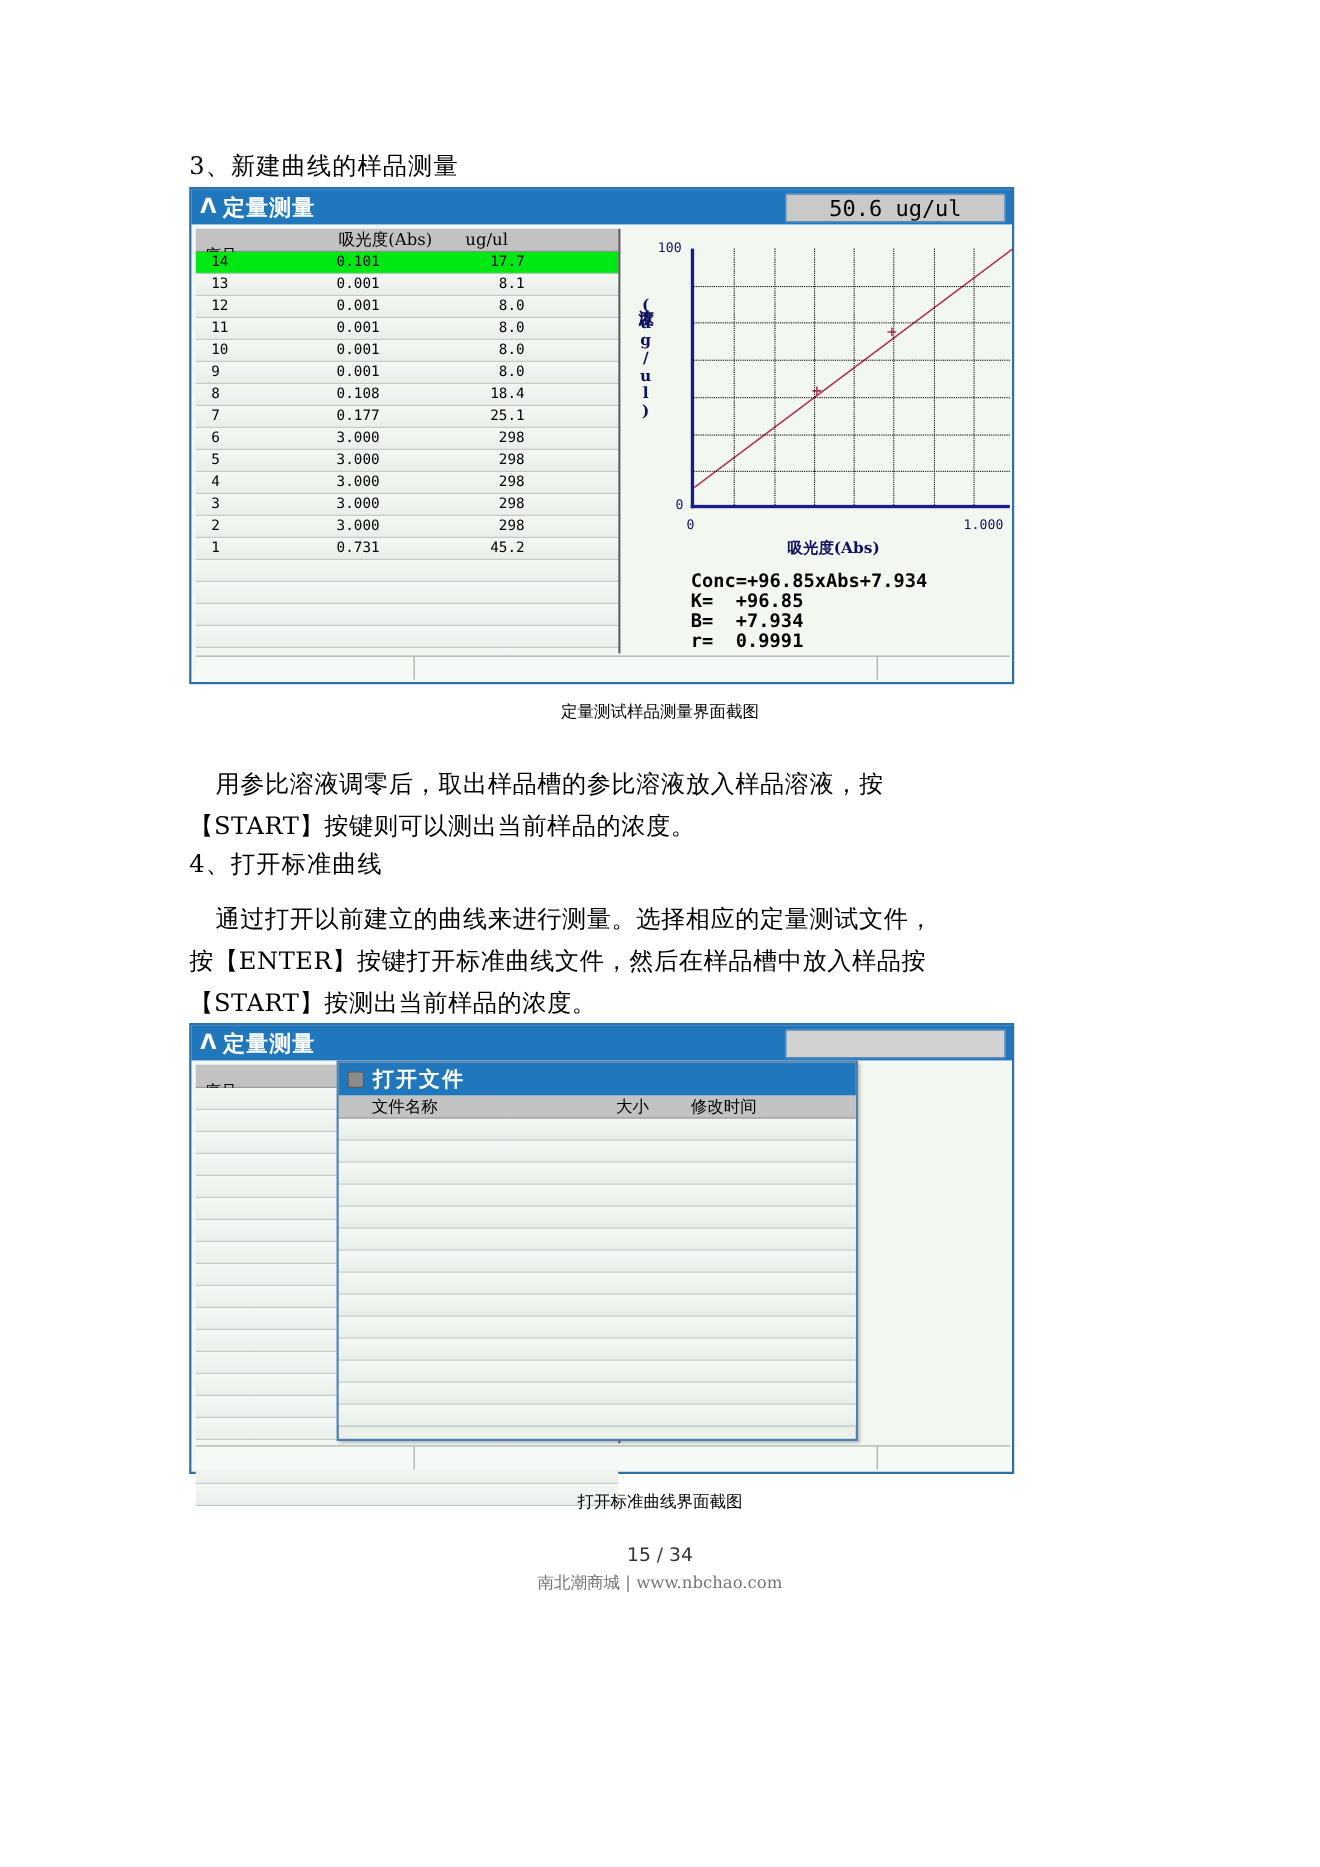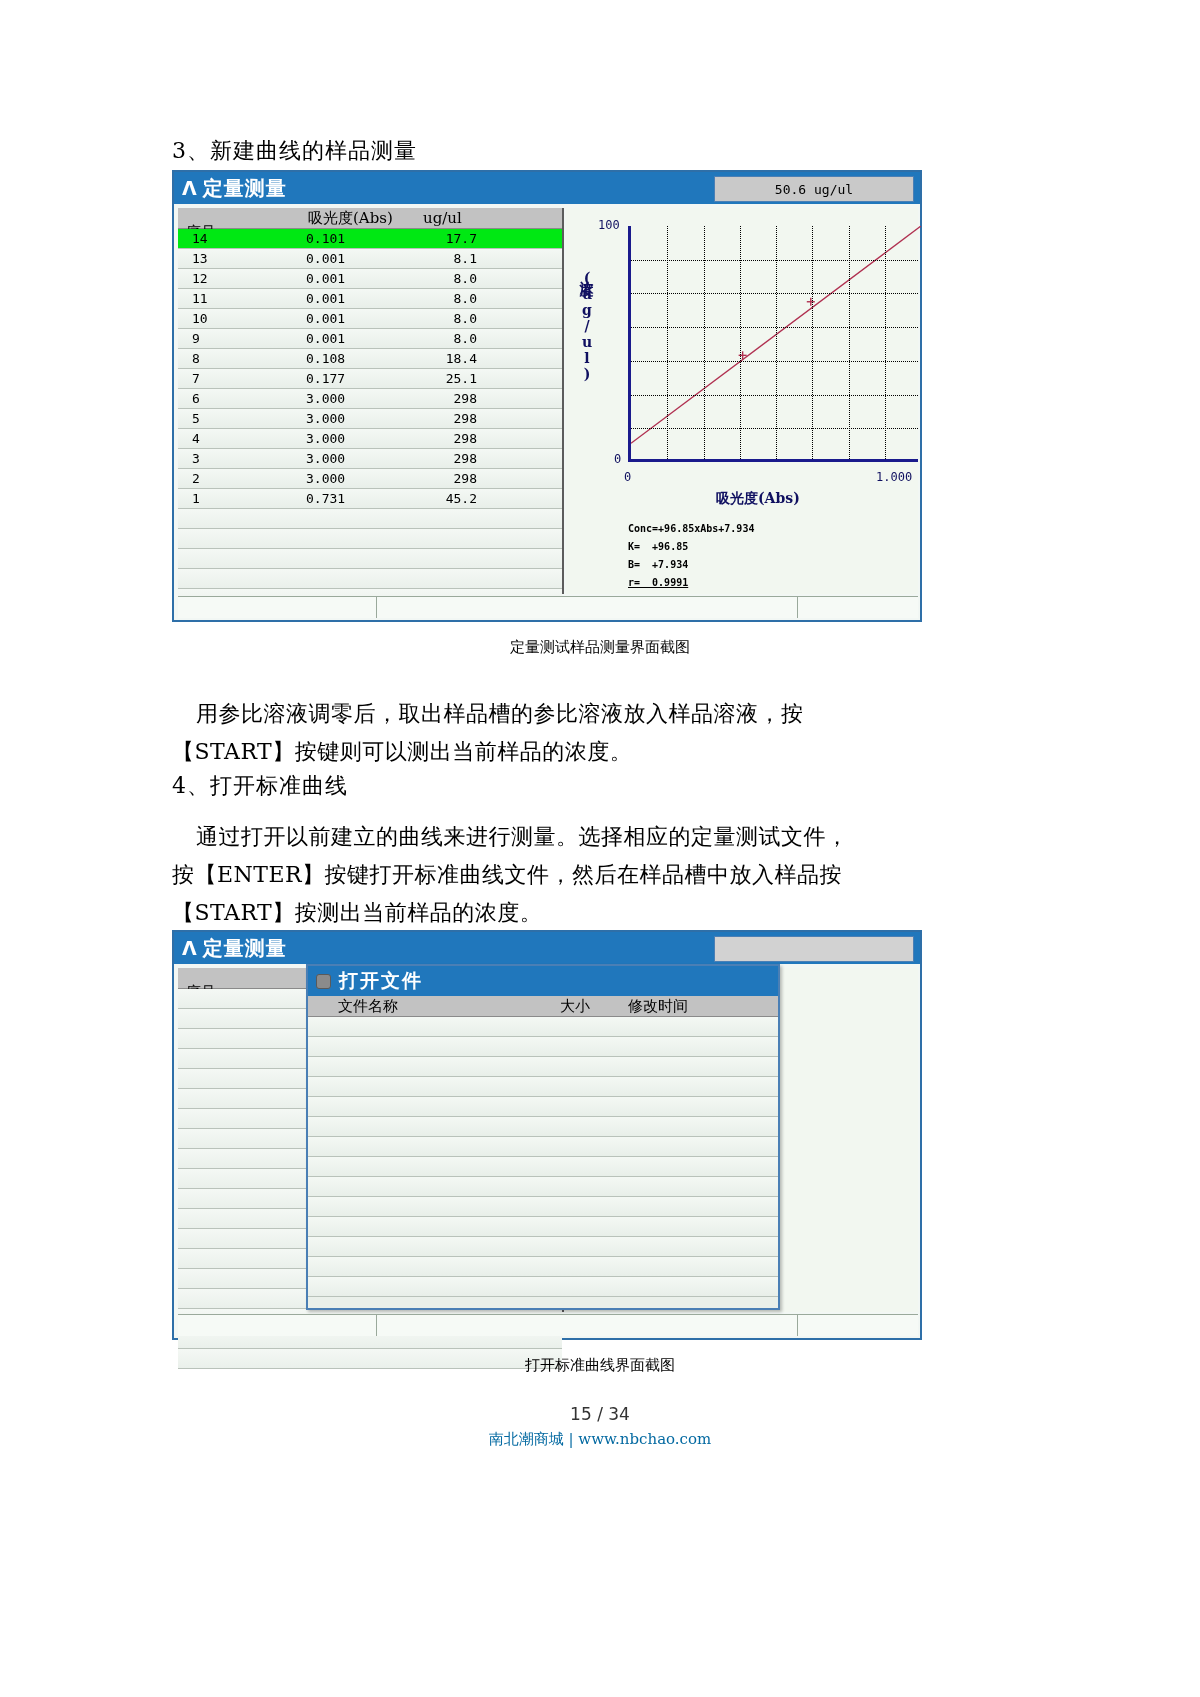--- a/index.html
+++ b/index.html
@@ -55,21 +55,21 @@
   .lambda {
     color:#fff; font-size:19px; font-family:"DejaVu Sans", sans-serif;
     font-weight:bold; line-height:1;
   }
   .readout {
     position:absolute; right:6px; top:4px;
     width:200px; height:26px;
     background:#c9c9c9; border:1px solid #4a7fb5;
     display:flex; align-items:center; justify-content:center;
     font-family:"DejaVu Sans Mono", monospace;
-    font-size:13px; color:#000;
+    font-size:20px; color:#000;
   }
   .readout.empty { background:#d2d2d2; }
 
   
   .tbl-wrap {
     position:absolute; left:4px; top:36px;
     width:386px; bottom:26px;
     background:#eef3ef;
     border-right:2px solid #5c5c5c;
   }
@@ -122,21 +122,21 @@
     font-size:14px; color:#101060; font-weight:bold;
   }
   .ax-title.vert {
     writing-mode:vertical-rl;
     text-orientation:upright;
     letter-spacing:0px;
   }
   .eqn {
     position:absolute;
     font-family:"DejaVu Sans Mono", monospace;
-    font-size:10px; font-weight:bold; color:#000;
+    font-size:17px; font-weight:bold; color:#000;
     line-height:18px; white-space:pre;
   }
   .shot-foot {
     position:absolute; left:4px; right:2px; bottom:2px; height:22px;
     background:#f6faf6; border-top:1px solid #9aa99b;
   }
   .shot-foot .divL { position:absolute; left:198px; top:0; bottom:0; border-left:1px solid #9aa99b; }
   .shot-foot .divR { position:absolute; right:120px; top:0; bottom:0; border-left:1px solid #9aa99b; }
 
   
@@ -177,21 +177,21 @@
   .dlg-row .f1 { position:absolute; left:252px; top:1px; }
   .dlg-row .f2 { position:absolute; left:320px; top:1px; }
 
   
   .pg-num {
     position:absolute; width:100%; left:0; text-align:center;
     font-family:"DejaVu Sans", sans-serif; font-size:17px; color:#333;
   }
   .pg-site {
     position:absolute; width:100%; left:0; text-align:center;
-    font-family:"DejaVu Serif", serif; font-size:15px; color:#0369a1;
+    font-family:"DejaVu Serif", serif; font-size:15px; color:#737373;
   }
 </style>
 </head>
 <body>
 
 <div class="page">
 
   <div class="doc-head">3、新建曲线的样品测量</div>
 
   <div class="shot" id="shot1" style="left:172px; top:170px; width:750px; height:452px;">
@@ -314,21 +314,21 @@
           <div class="grid-h" style="top: 67.4286px;"></div>
           <div class="grid-h" style="top: 101.143px;"></div>
           <div class="grid-h" style="top: 134.857px;"></div>
           <div class="grid-h" style="top: 168.571px;"></div>
           <div class="grid-h" style="top: 202.286px;"></div>
         </div>
 
       <div class="eqn" style="left:62px; top:312px;">Conc=+96.85xAbs+7.934</div>
       <div class="eqn" style="left:62px; top:330px;">K=  +96.85</div>
       <div class="eqn" style="left:62px; top:348px;">B=  +7.934</div>
-      <div class="eqn" style="left:62px; top:366px;text-decoration:underline;">r=  0.9991</div>
+      <div class="eqn" style="left:62px; top:366px;">r=  0.9991</div>
     </div>
 
     <div class="shot-foot">
       <div class="divL"></div>
       <div class="divR"></div>
     </div>
   </div>
 
   <div class="caption" style="top:638px;">定量测试样品测量界面截图</div>
 

